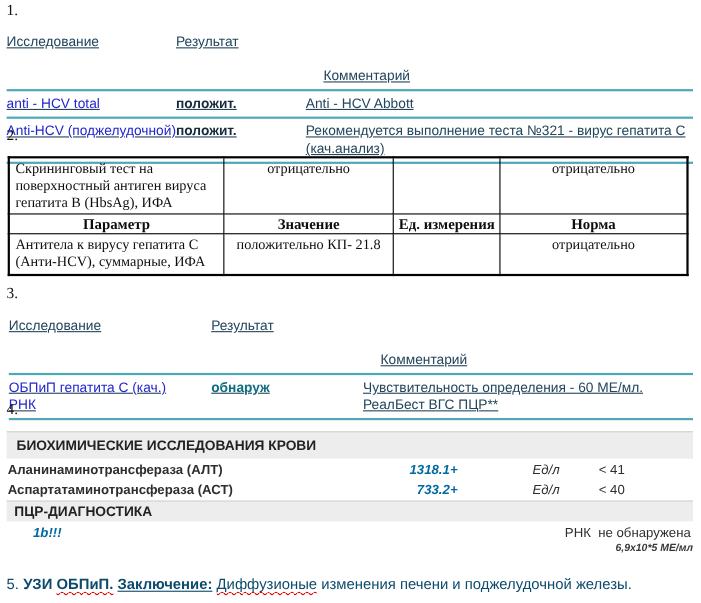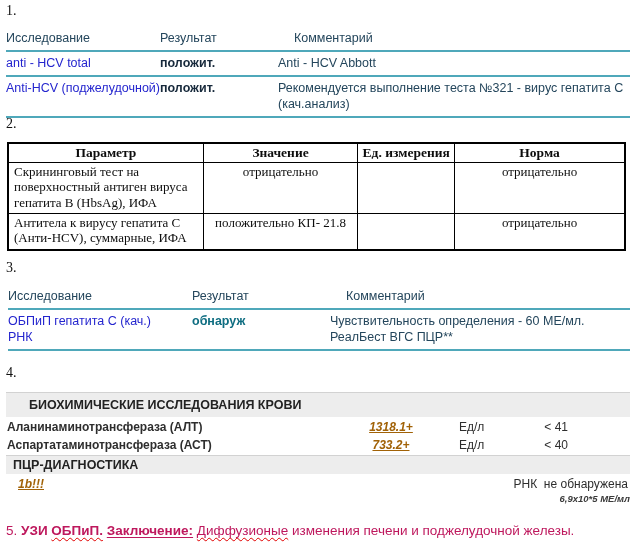--- a/index.html
+++ b/index.html
@@ -10,55 +10,55 @@
     --blue:#2425CE;
     --band:#EDEDED;
     --red:#E00000;
   }
   *{margin:0;padding:0;box-sizing:border-box;}
   body{background:#fff;font-family:"Liberation Sans",sans-serif;}
   .page{position:relative;width:637px;height:548px;background:#fff;overflow:hidden;}
   .secnum{position:absolute;left:6px;font-family:"Liberation Serif",serif;font-size:14px;color:#111;}
 
   
-  .ttable{position:absolute;font-size:12.5px;line-height:16px;color:var(--dark);}
+  .ttable{position:absolute;font-size:12.5px;line-height:16px;color:var(--dark);text-decoration:underline;}
   .ttable .hrow,.ttable .brow{display:grid;border-bottom:2px solid var(--teal);}
   .t1 .hrow,.t1 .brow{grid-template-columns:154px 118px 1fr;}
   .t3 .hrow,.t3 .brow{grid-template-columns:184px 138px 1fr;}
   .ttable .hrow{padding:3px 0 4px 0;}
   .ttable .brow{padding:3px 0 4px 0;}
-  .ttable .hcomment{padding-left:16px;}
+  .ttable .hcomment{padding-left:16px;margin-top:31px;}
   .ttable .study{color:var(--blue);}
   .ttable .result{font-weight:bold;color:var(--darker);}
   .t3 .result{color:var(--tealtxt);}
   .ttable .comment{color:var(--dark);}
 
   
   .btable{position:absolute;border-collapse:collapse;font-family:"Liberation Serif",serif;font-size:13px;color:#0d0d0d;}
   .btable th,.btable td{border:1px solid #000;vertical-align:top;padding:1px 5px;line-height:15.5px;}
   .btable{border:2px solid #000;}
   .btable th{font-size:13.5px;font-weight:bold;text-align:center;padding:1px 2px;}
   .btable td.ctr{text-align:center;}
 
   
   .s4{position:absolute;left:6px;top:392px;width:624px;color:#2E2E2E;}
   .band{background:var(--band);border-top:1px solid #D2D2D2;font-weight:bold;font-size:12.5px;color:#222;}
-  .band1{padding:5px 7px 5px 23px;}
+  .band1{padding:5px 7px 5px 9px;}
   .band2{padding:2px 7px 2px 7px;margin-top:3px;}
   .s4row{display:flex;align-items:flex-start;margin-top:3px;font-size:12px;line-height:14.5px;}
   .c-name{width:360px;font-weight:bold;padding-left:1px;}
   .c-name-pcr{font-size:11.5px;letter-spacing:-0.3px;}
-  .c-val{width:50px;text-align:center;font-weight:bold;font-style:italic;color:#a16207;text-decoration:underline;}
-  .c-unit{width:60px;margin-left:43px;}
+  .c-val{width:50px;text-align:right;font-weight:bold;font-style:italic;color:#0369a1;}
+  .c-unit{width:60px;margin-left:68px;font-style:italic;}
   .c-ref{flex:1;text-align:right;padding-right:62px;white-space:pre-wrap;}
   .c-ref-pcr{padding-right:2px;}
   .s4note{margin:1px 0 0 19px;font-size:9.5px;font-style:italic;font-weight:bold;color:#3a3a3a;text-align:right;}
 
   
-  .s5{position:absolute;left:6px;top:523px;font-size:13.5px;color:#be185d;white-space:nowrap;}
+  .s5{position:absolute;left:6px;top:523px;font-size:13.5px;color:#0c4a6e;white-space:nowrap;}
   .b{font-weight:bold;}
   .sq{text-decoration:underline wavy var(--red) 1px;text-decoration-skip-ink:none;text-underline-offset:2px;}
   .ul{text-decoration:underline;text-underline-offset:2px;}
 </style>
 </head>
 <body>
 
 <div class="page">
 
   <div class="secnum" style="top:3px">1.</div>
@@ -83,30 +83,30 @@
   <div class="secnum" style="top:116px">2.</div>
   <table class="btable" style="left:7px;top:142px;width:619px">
     <colgroup>
         <col style="width:196px">
         <col style="width:155px">
         <col style="width:97px">
         <col style="width:171px">
       </colgroup>
     <tbody>
         <tr>
+      <td style="height:51px">Скрининговый тест на поверхностный антиген вируса гепатита B (HbsAg), ИФА</td>
+      <td class="ctr">отрицательно</td>
+      <td></td>
+      <td class="ctr">отрицательно</td>
+    </tr>
+    <tr>
       <th>Параметр</th>
       <th>Значение</th>
       <th>Ед. измерения</th>
       <th>Норма</th>
-    </tr>
-    <tr>
-      <td style="height:51px">Скрининговый тест на поверхностный антиген вируса гепатита B (HbsAg), ИФА</td>
-      <td class="ctr">отрицательно</td>
-      <td></td>
-      <td class="ctr">отрицательно</td>
     </tr>
     <tr>
       <td style="height:37px">Антитела к вирусу гепатита С (Анти-HCV), суммарные, ИФА</td>
       <td class="ctr">положительно КП- 21.8</td>
       <td></td>
       <td class="ctr">отрицательно</td>
     </tr>
   </tbody>
     </table>
 

